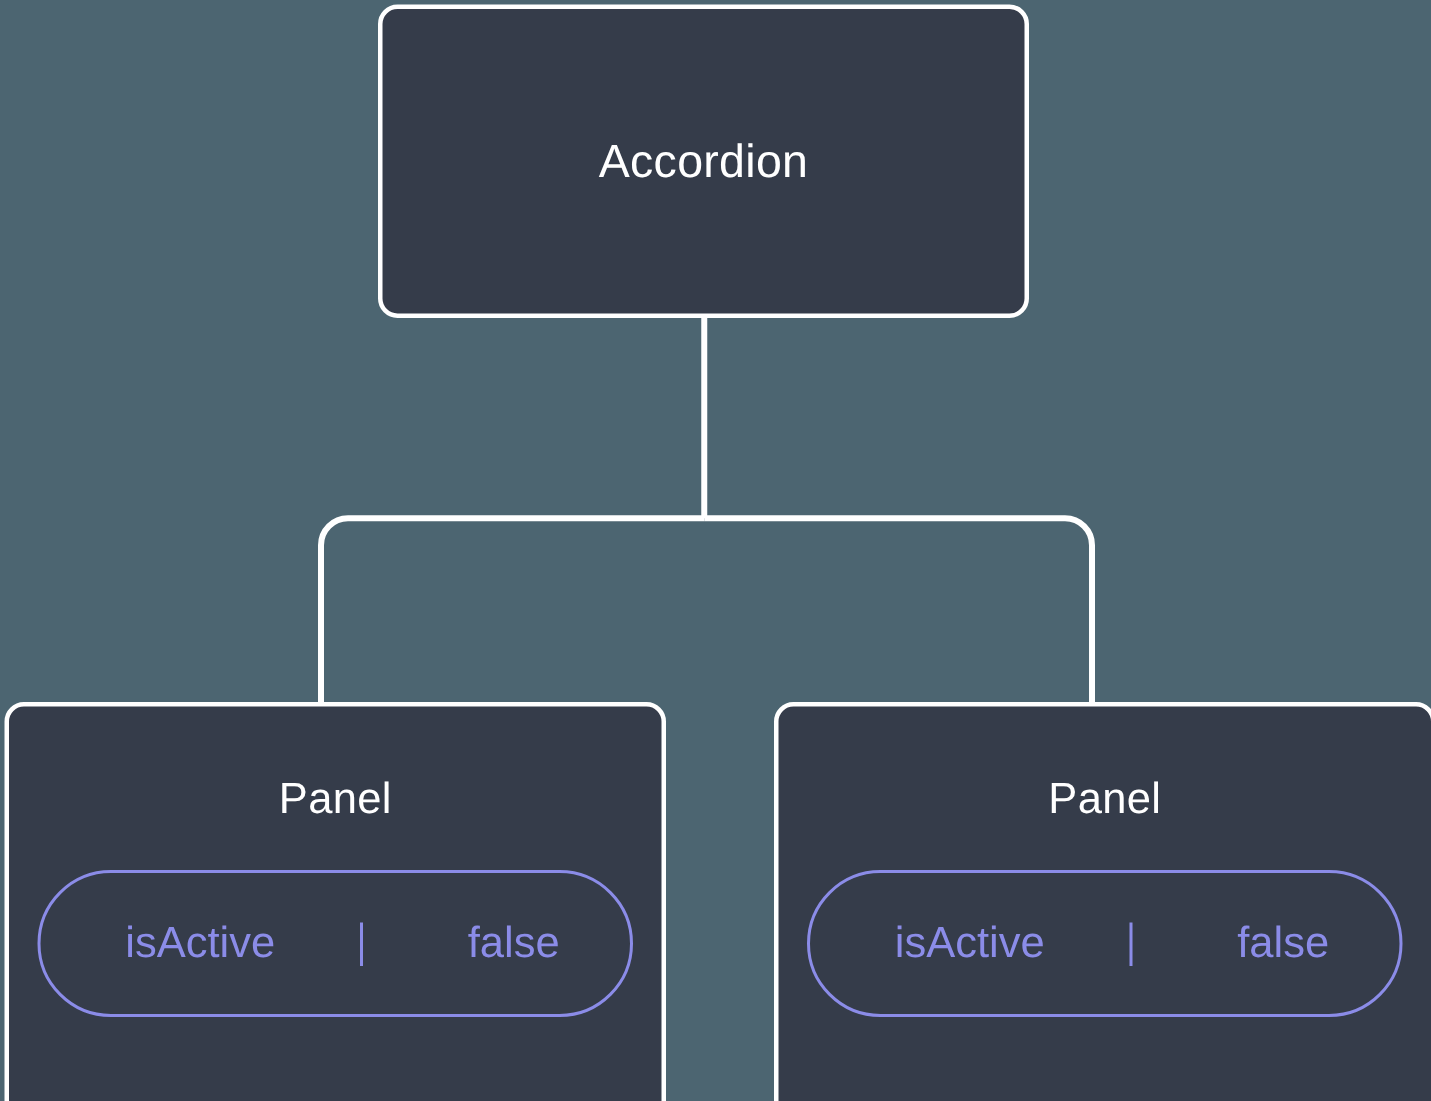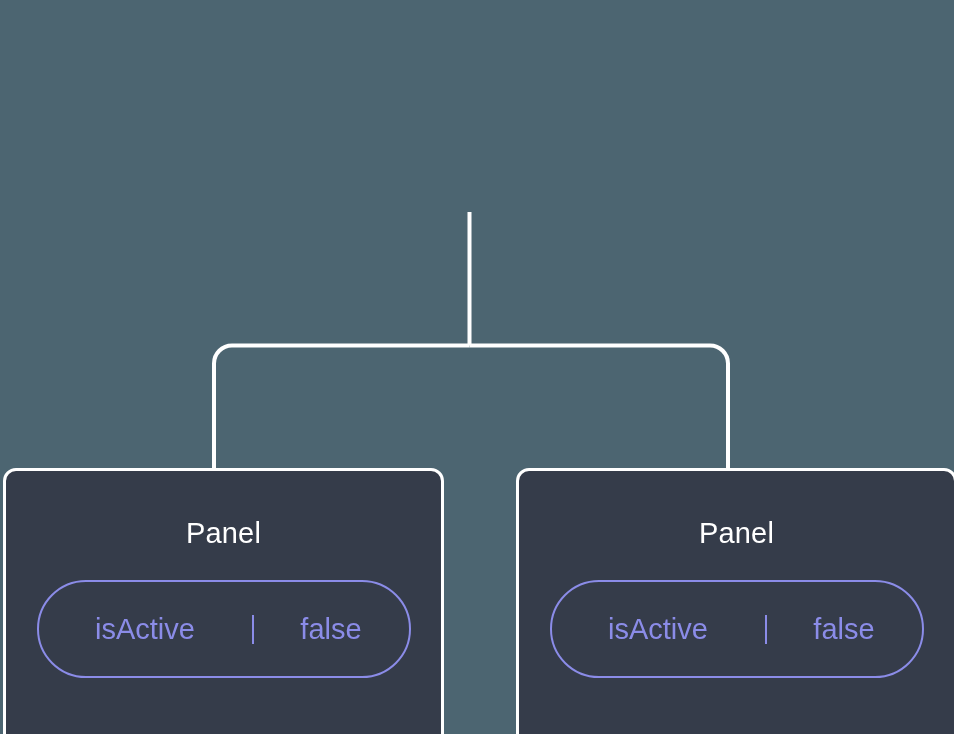--- a/index.html
+++ b/index.html
@@ -82,35 +82,39 @@
     font-size: 29px;
     line-height: 1;
     white-space: nowrap;
   }
   .prop-key {
     width: 213px;
     border-right: 2px solid #8b8ce8;
   }
   .prop-val {
     width: 155px;
+    padding-left: 23px;
   }
 </style>
 </head>
 <body>
 
 <div id="canvas">
 
   <svg class="edges" viewBox="0 0 954 734" xmlns="http://www.w3.org/2000/svg">
 
     <path d="M 469.5 212 L 469.5 345.5" fill="none" stroke="#ffffff" stroke-width="4" stroke-linecap="butt"></path>
 
     <path d="M 469.5 345.5 L 232 345.5 A 18 18 0 0 0 214 363.5 L 214 470" fill="none" stroke="#ffffff" stroke-width="4" stroke-linejoin="round"></path>
     <path d="M 469.5 345.5 L 710 345.5 A 18 18 0 0 1 728 363.5 L 728 470" fill="none" stroke="#ffffff" stroke-width="4" stroke-linejoin="round"></path>
   </svg>
 
+  <div class="node node-root">
+    <div class="node-title">Accordion</div>
+  </div>
 
   <div class="node node-child left">
     <div class="node-title">Panel</div>
     <div class="prop-pill">
       <div class="prop-cell prop-key">isActive</div>
       <div class="prop-cell prop-val">false</div>
     </div>
   </div>
 
   <div class="node node-child right">

